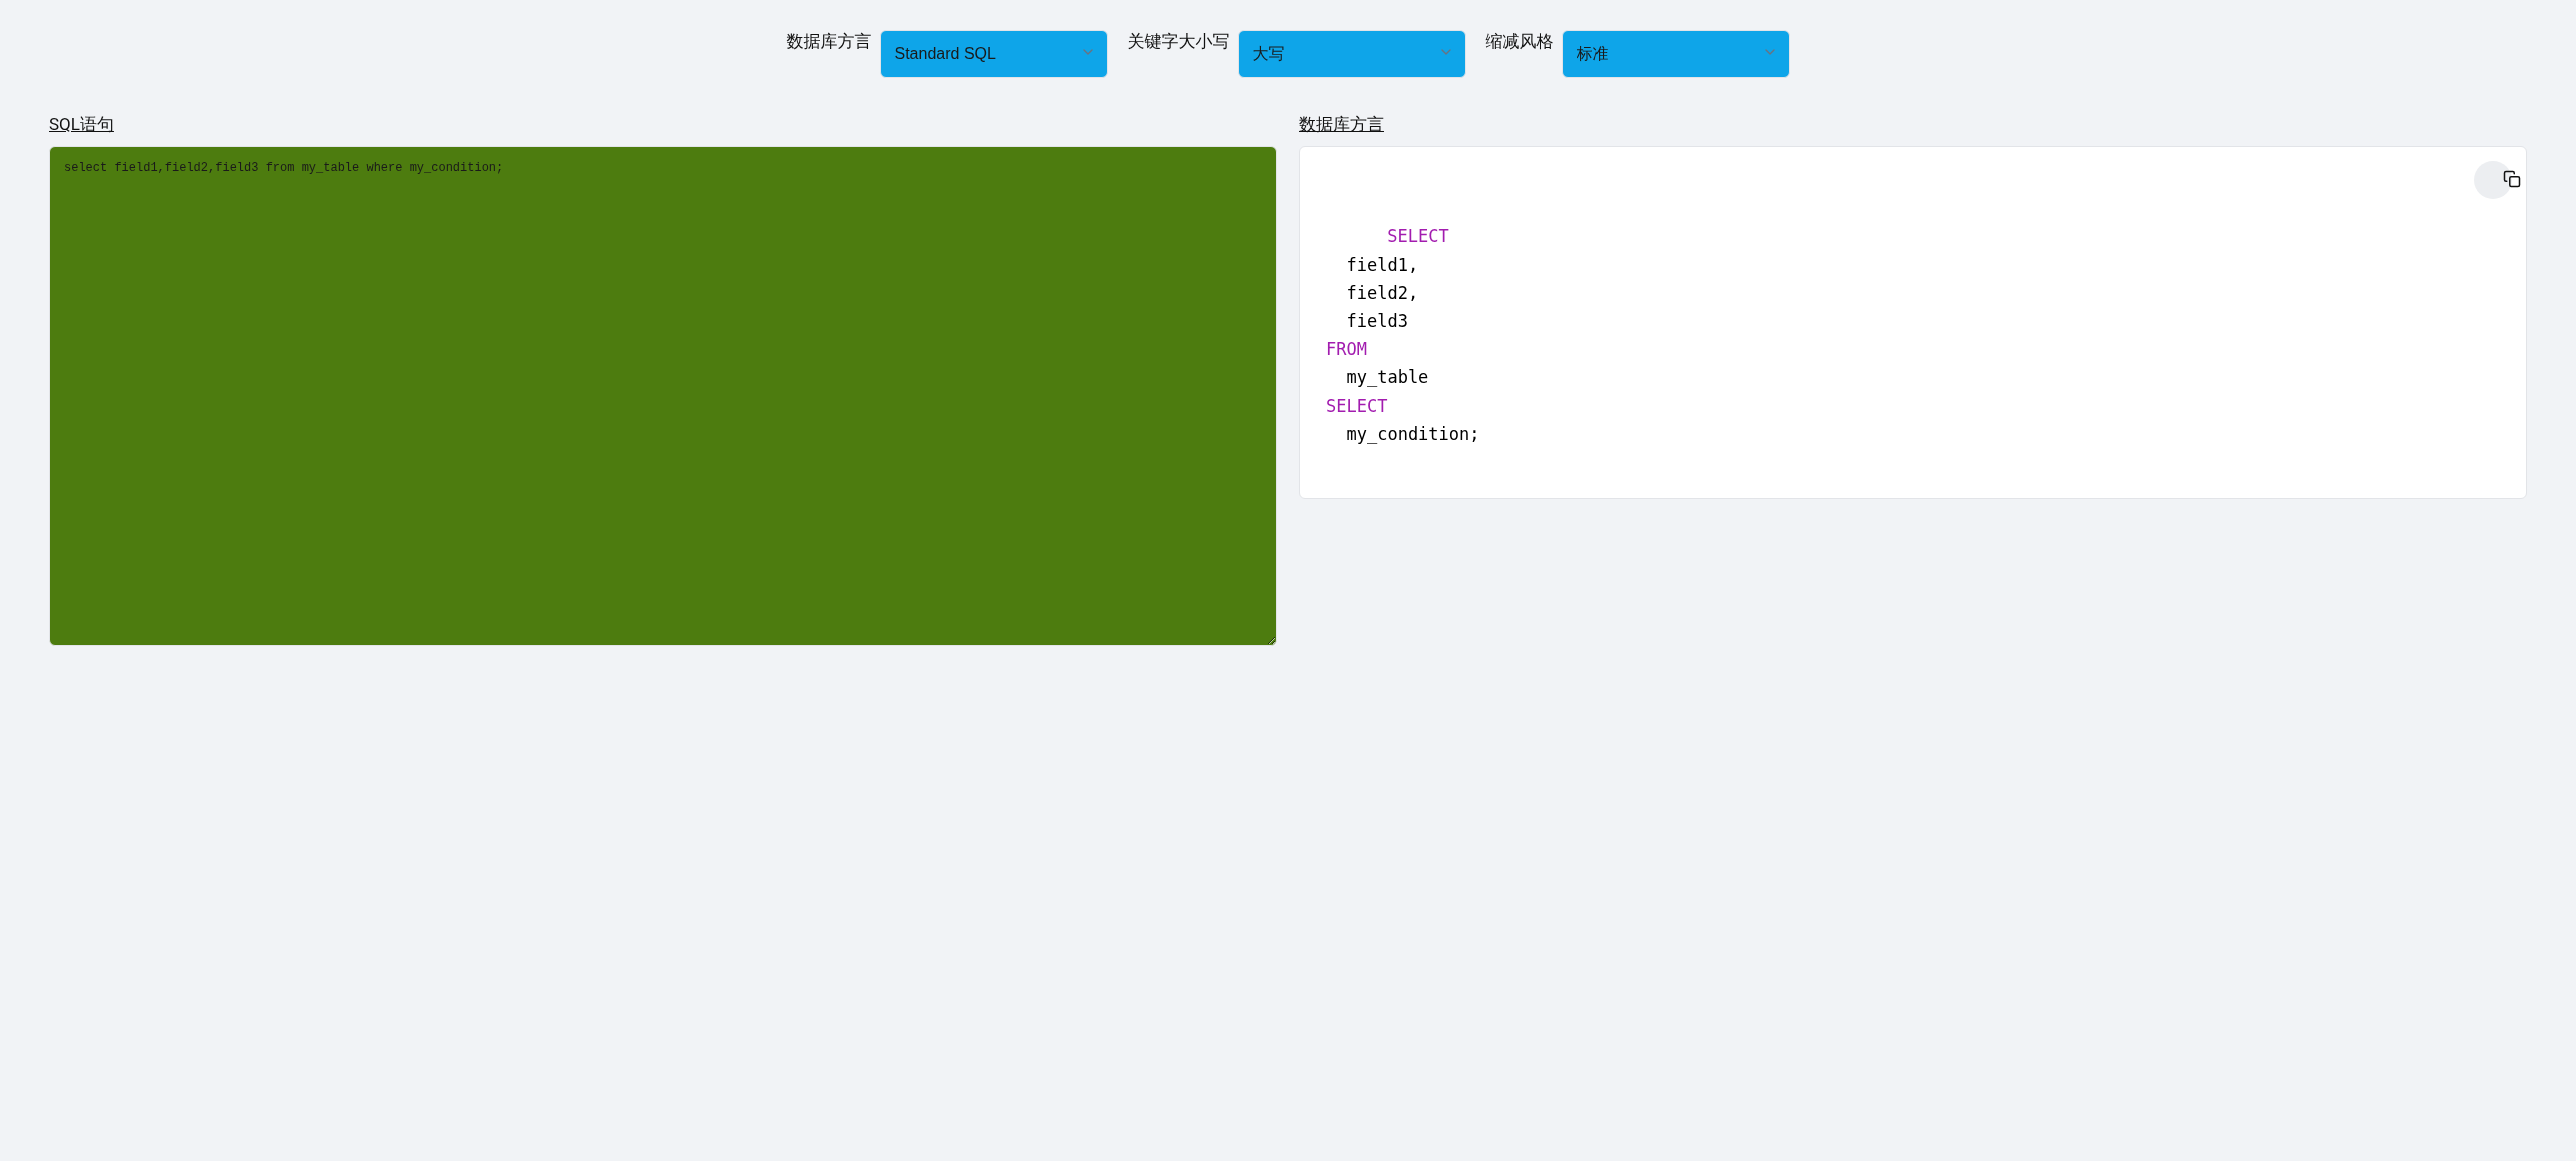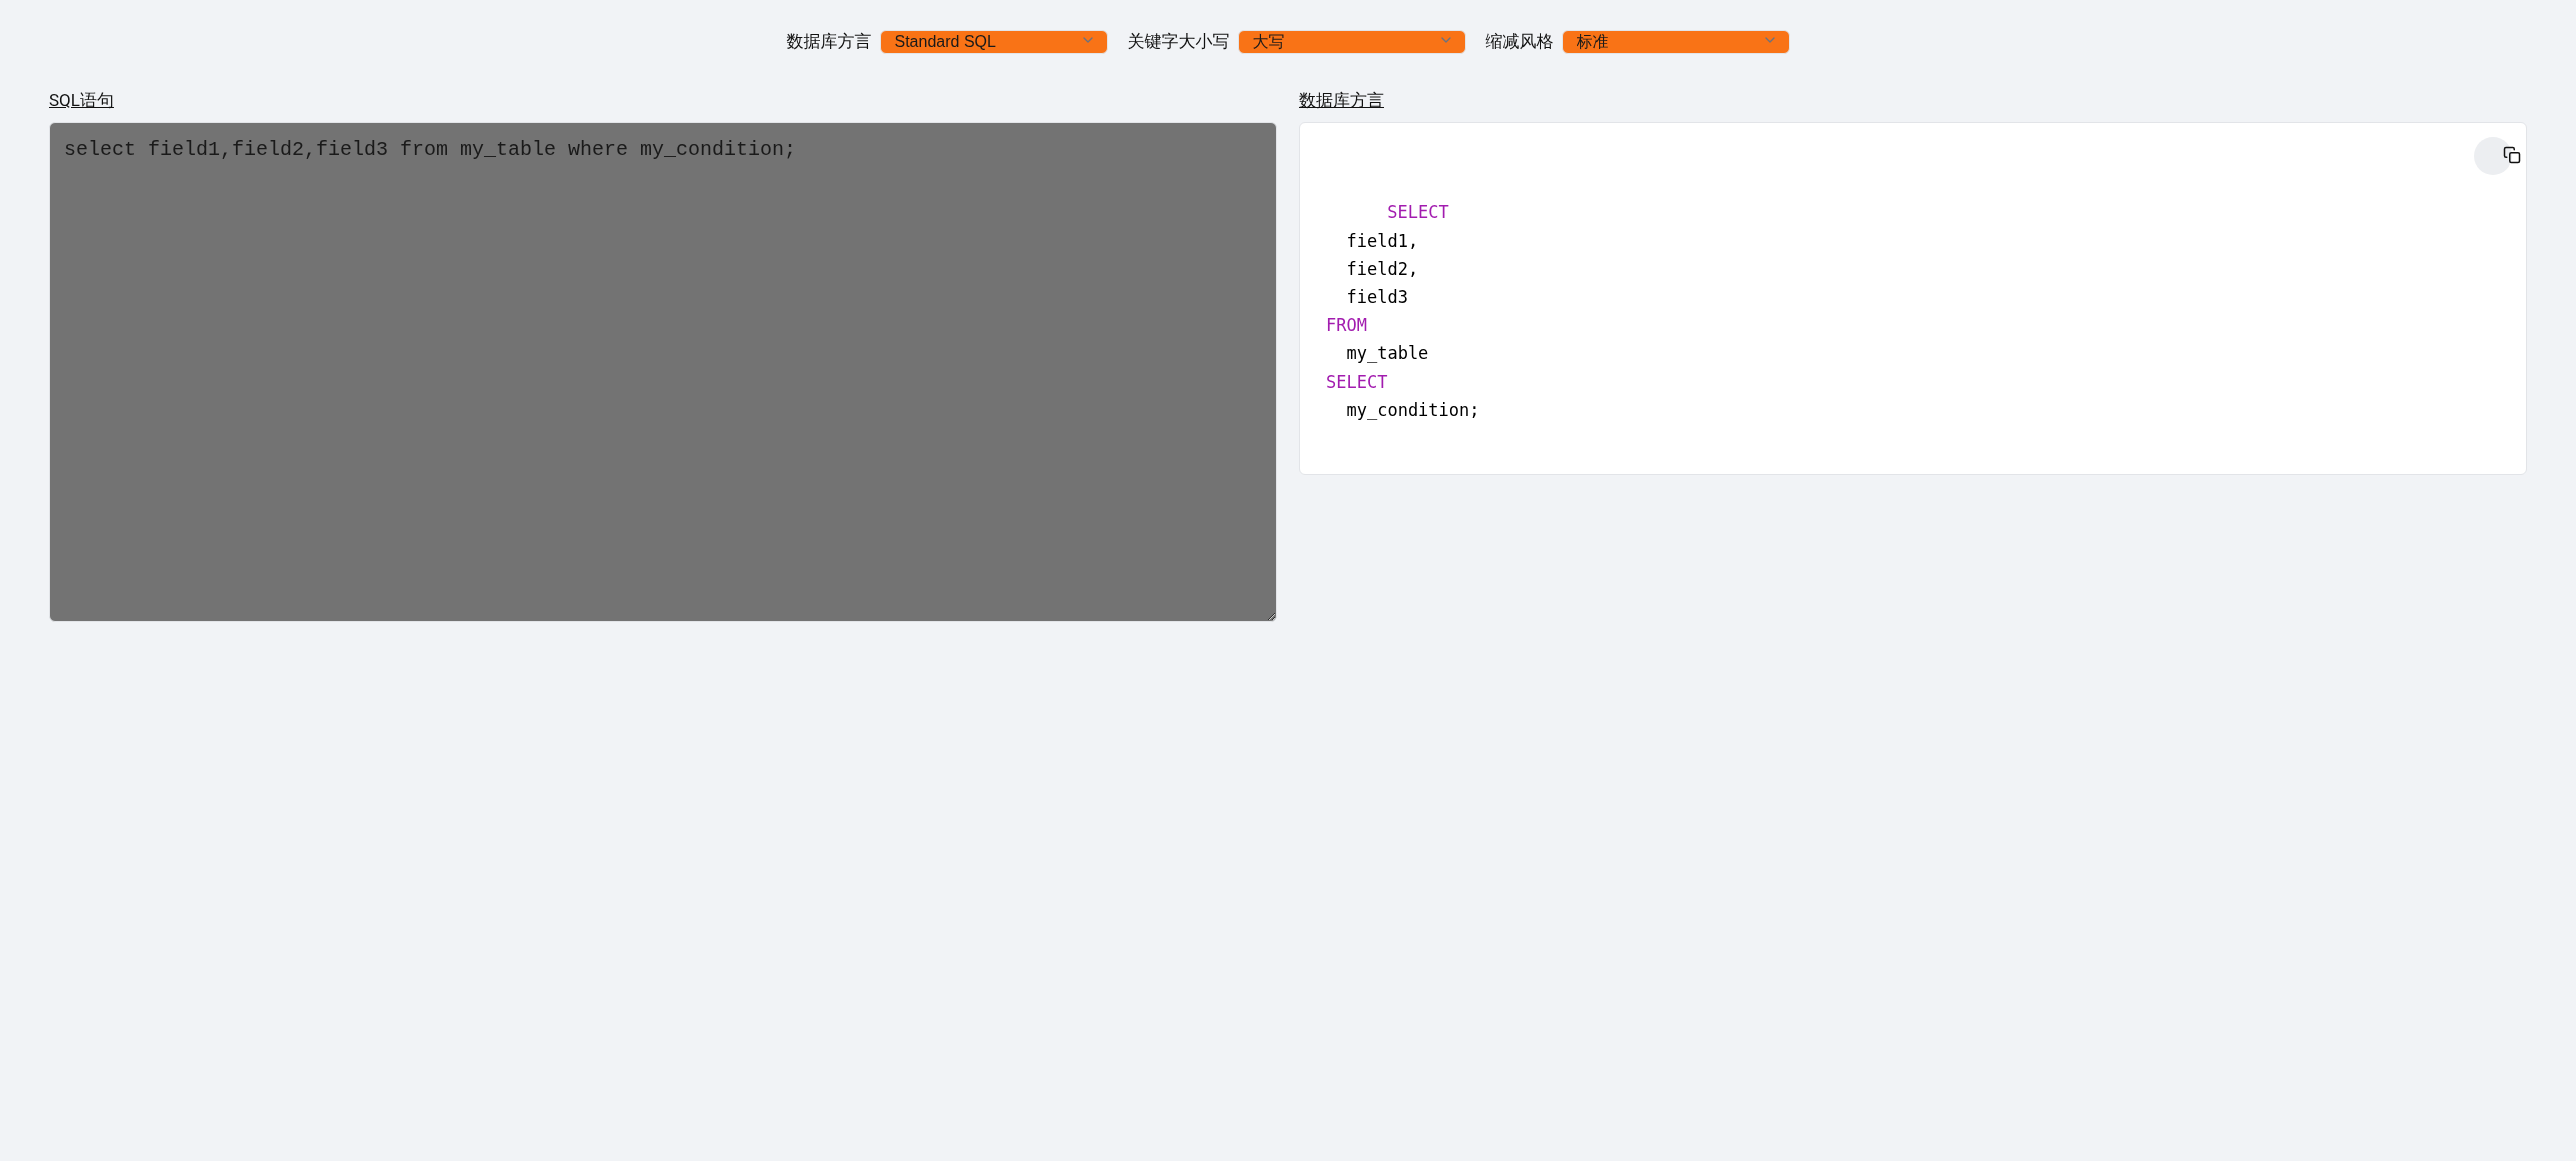--- a/index.html
+++ b/index.html
@@ -28,26 +28,26 @@
       font-size: 17px;
       color: #111;
       font-weight: 400;
     }
     .select-wrapper {
       position: relative;
       width: 228px;
     }
     .select-input {
       width: 100%;
-      height: 24px;
+      height: 48px;
       padding: 0 36px 0 14px;
       font-size: 16px;
       border: 1px solid #e2e4e8;
       border-radius: 6px;
-      background: #f97316;
+      background: #0ea5e9;
       color: #1a1a1a;
       appearance: none;
       cursor: pointer;
       outline: none;
     }
     .select-chevron {
       position: absolute;
       right: 12px;
       top: 50%;
       transform: translateY(-50%);
@@ -67,25 +67,25 @@
     .panel-label {
       font-size: 17px;
       color: #111;
       font-weight: 400;
       text-decoration: underline;
     }
     .sql-textarea {
       width: 100%;
       height: 500px;
       padding: 12px 14px;
-      font-size: 20px;
+      font-size: 12px;
       font-family: ui-monospace, SFMono-Regular, "SF Mono", Menlo, Monaco, Consolas, "Liberation Mono", "Courier New", monospace;
       border: 1px solid #e2e4e8;
       border-radius: 6px;
-      background: #737373;
+      background: #4d7c0f;
       color: #1a1a1a;
       resize: both;
       outline: none;
       line-height: 1.5;
     }
     .output-box {
       position: relative;
       background: #fff;
       border: 1px solid #e2e4e8;
       border-radius: 6px;

